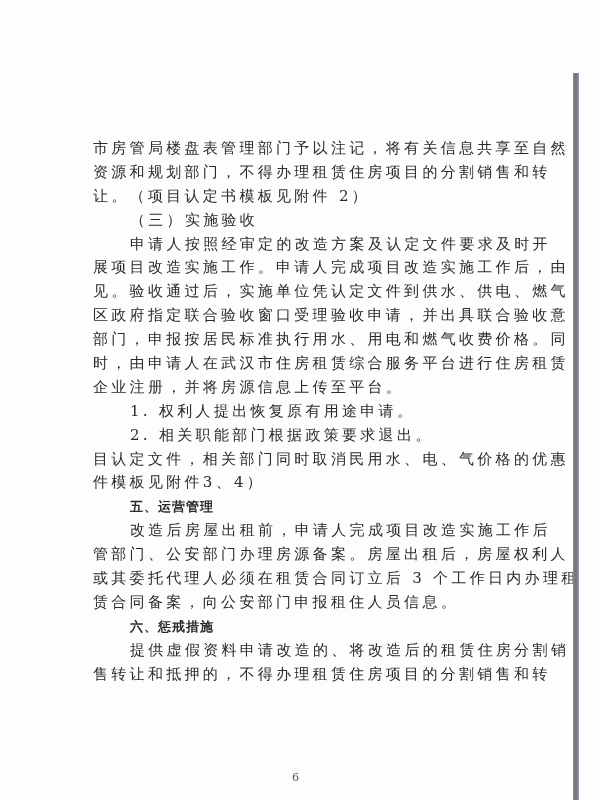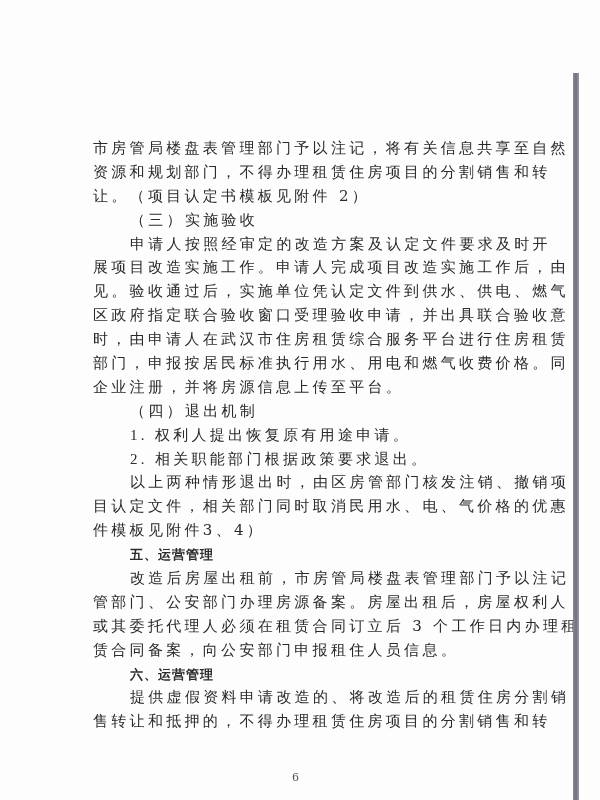--- a/index.html
+++ b/index.html
@@ -7,21 +7,21 @@
     width: 600px; height: 800px; background: #fdfdfd; position: relative; overflow: hidden;
     font-family: "DejaVu Serif", "Liberation Serif", serif;
     color: #2a2a2a;
   }
   .page { position: absolute; left: 0; top: 0; width: 600px; height: 800px; margin-top: 45px; }
   .text-block { position: absolute; left: 93px; top: 92px; width: 410px; }
   .line {
     height: 23.9px; line-height: 23.9px;
     font-size: 15px; letter-spacing: 3.3px; white-space: nowrap;
   }
-  .indent { padding-left: 37px; font-family: Liberation Serif, serif; }
+  .indent { padding-left: 37px; }
   .heading { font-family: "DejaVu Sans", "Liberation Sans", sans-serif; font-weight: bold; letter-spacing: 1px; font-size: 13px; }
   .page-number {
     position: absolute; left: 292px; top: 726px; font-size: 11px; color: #555;
   }
   .binding-edge {
     position: absolute; left: 573px; top: 28px; width: 6px; height: 752px;
     background: linear-gradient(to right, #8a8a98, #70707e 50%, #9a9aa8);
   }
 </style>
 </head>
@@ -30,33 +30,31 @@
 <div class="page">
   <div class="text-block">
     <div class="line">市房管局楼盘表管理部门予以注记，将有关信息共享至自然</div>
     <div class="line">资源和规划部门，不得办理租赁住房项目的分割销售和转</div>
     <div class="line">让。（项目认定书模板见附件 2）</div>
     <div class="line indent">（三）实施验收</div>
     <div class="line indent">申请人按照经审定的改造方案及认定文件要求及时开</div>
     <div class="line">展项目改造实施工作。申请人完成项目改造实施工作后，由</div>
     <div class="line">见。验收通过后，实施单位凭认定文件到供水、供电、燃气</div>
     <div class="line">区政府指定联合验收窗口受理验收申请，并出具联合验收意</div>
+    <div class="line">部门，申报按居民标准执行用水、用电和燃气收费价格。同</div>
     <div class="line">时，由申请人在武汉市住房租赁综合服务平台进行住房租赁</div>
-    <div class="line">部门，申报按居民标准执行用水、用电和燃气收费价格。同</div>
     <div class="line">企业注册，并将房源信息上传至平台。</div>
-    <div class="line indent">（四）退出机制</div>
     <div class="line indent">1. 权利人提出恢复原有用途申请。</div>
     <div class="line indent">2. 相关职能部门根据政策要求退出。</div>
-    <div class="line indent">以上两种情形退出时，由区房管部门核发注销、撤销项</div>
     <div class="line">目认定文件，相关部门同时取消民用水、电、气价格的优惠</div>
     <div class="line">件模板见附件3、4）</div>
     <div class="line indent heading">五、运营管理</div>
-    <div class="line indent">改造后房屋出租前，市房管局楼盘表管理部门予以注记</div>
+    <div class="line indent">改造后房屋出租前，申请人完成项目改造实施工作后</div>
     <div class="line">管部门、公安部门办理房源备案。房屋出租后，房屋权利人</div>
     <div class="line">或其委托代理人必须在租赁合同订立后 3 个工作日内办理租</div>
     <div class="line">赁合同备案，向公安部门申报租住人员信息。</div>
-    <div class="line indent heading">六、运营管理</div>
+    <div class="line indent heading">六、惩戒措施</div>
     <div class="line indent">提供虚假资料申请改造的、将改造后的租赁住房分割销</div>
     <div class="line">售转让和抵押的，不得办理租赁住房项目的分割销售和转</div>
   </div>
   <div class="page-number">6</div>
   <div class="binding-edge"></div>
 </div>
 
 </body></html>

